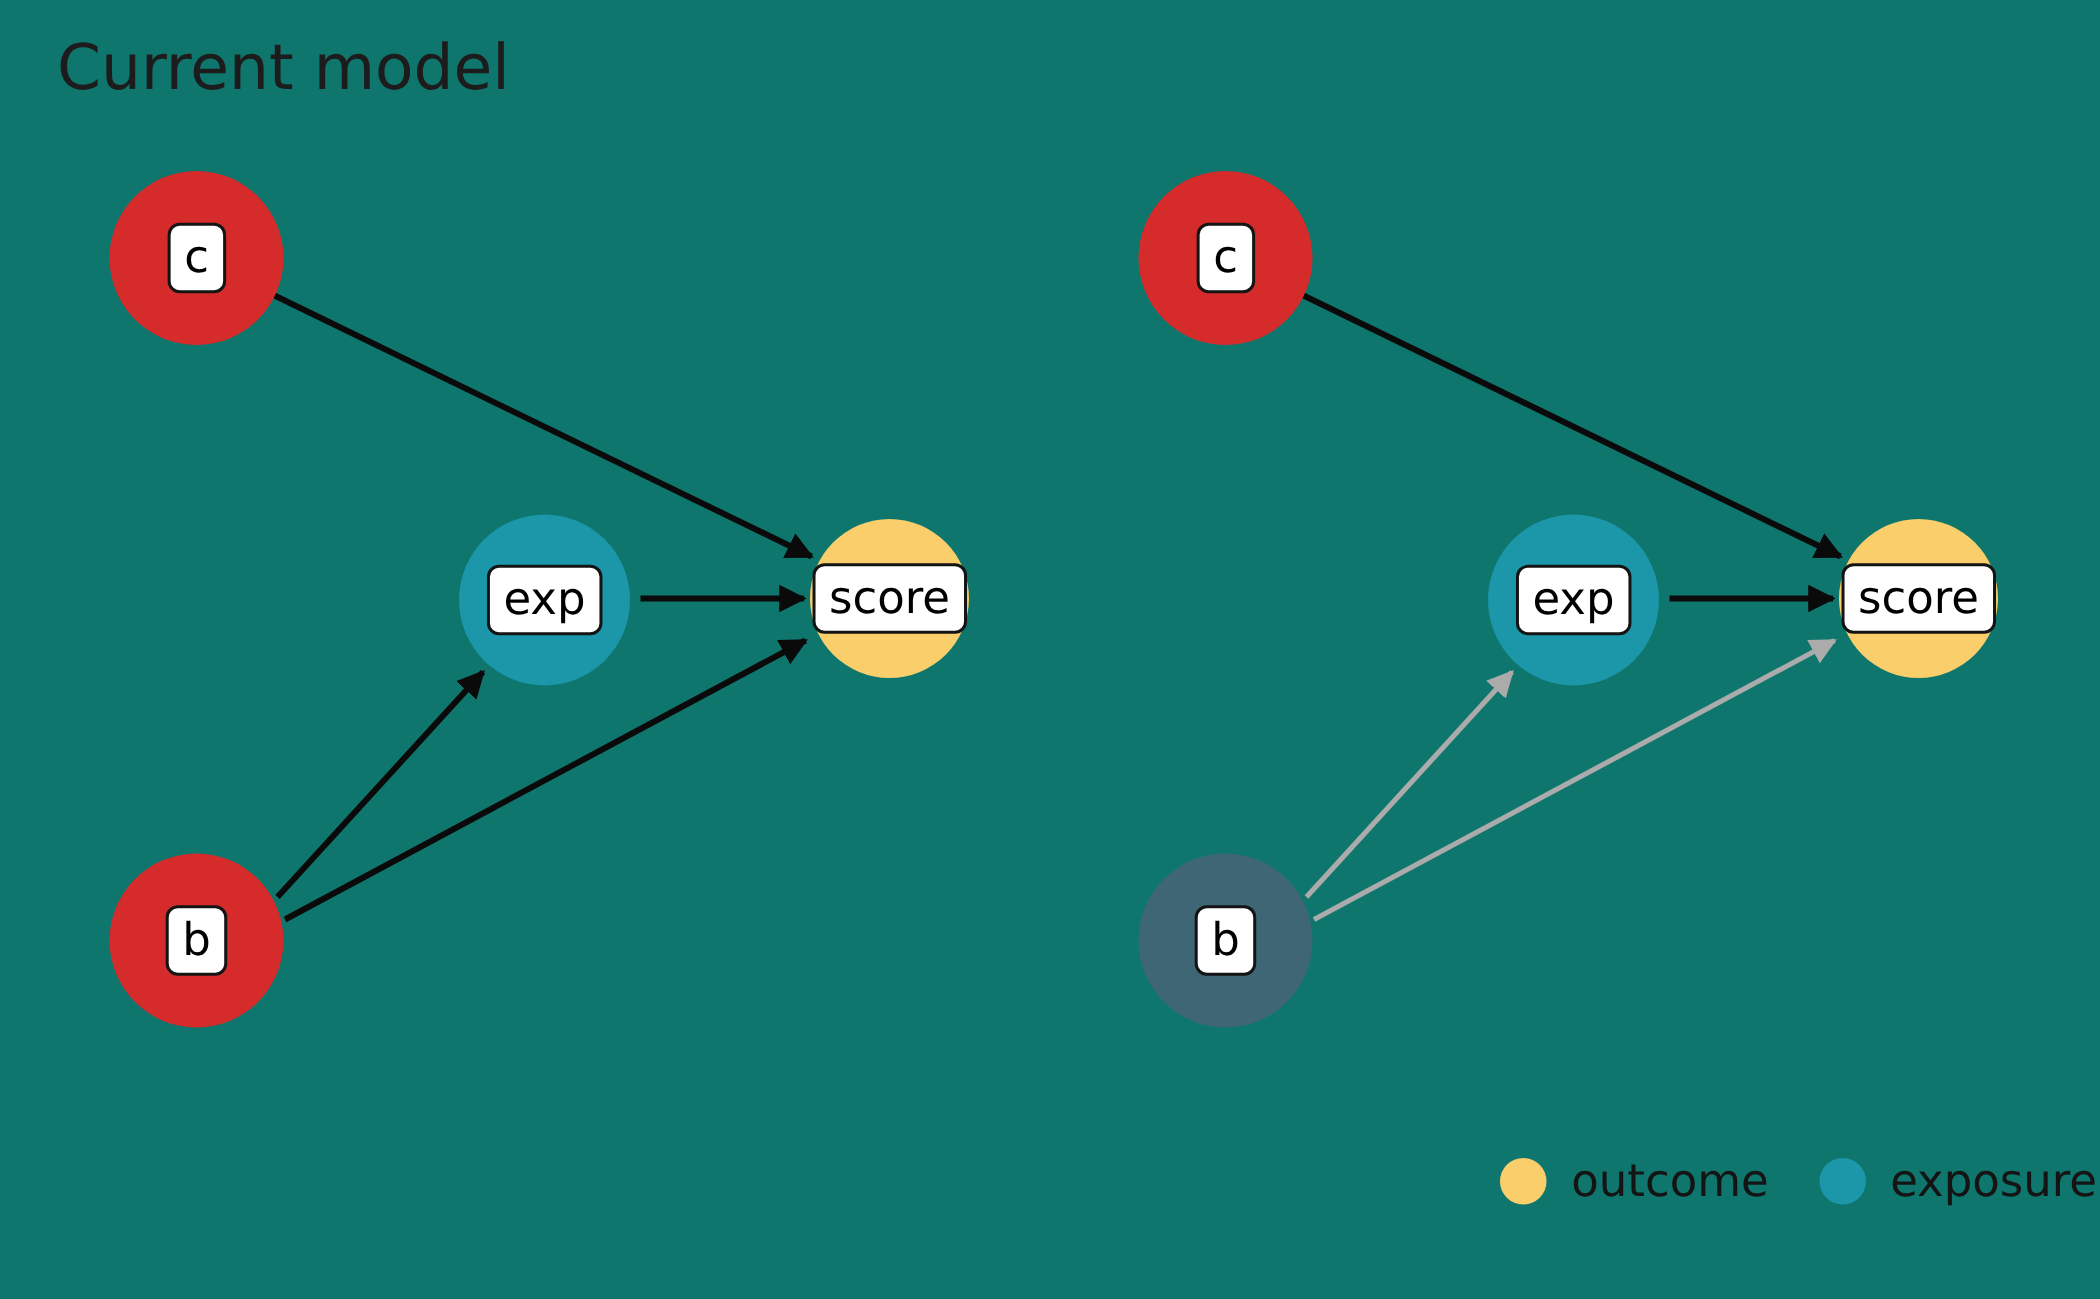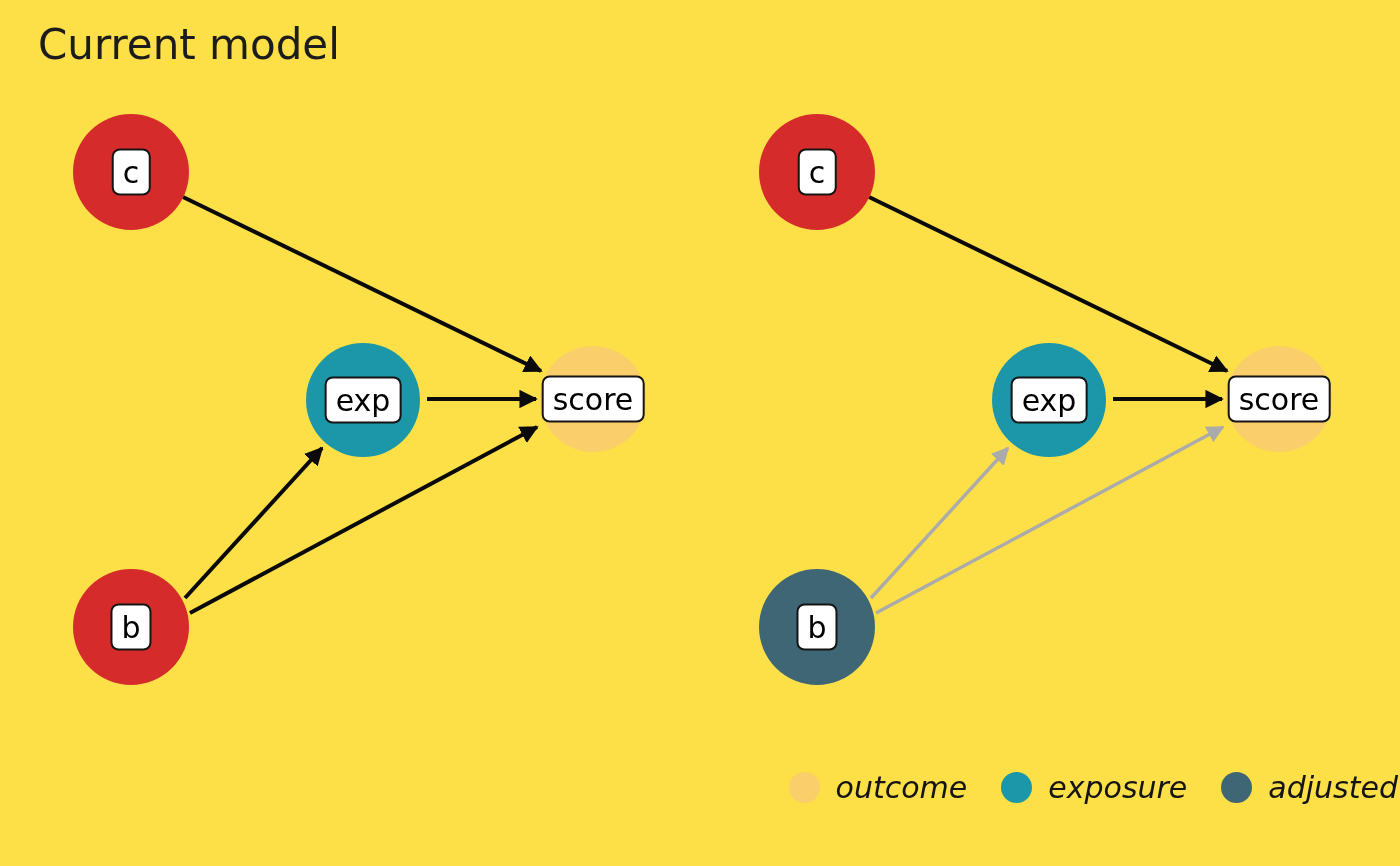--- a/index.html
+++ b/index.html
@@ -1,26 +1,26 @@
 <!DOCTYPE html>
 <html><head>
 <meta charset="utf-8">
 <style>
   html,body{margin:0;padding:0;background:#ffffff;}
   body{font-family:"DejaVu Sans","Liberation Sans",sans-serif;}
-  .figure{position:relative;width:1400px;height:866px;background:#fde047;overflow:hidden;}
+  .figure{position:relative;width:1400px;height:866px;background:#0f766e;overflow:hidden;}
   .panel-title{position:absolute;top:20px;margin:0;font-size:42px;font-weight:400;color:#1c1c1c;white-space:nowrap;}
   .panel-title.left{left:38px;}
   .panel-title.right{left:722px;}
   .edges{position:absolute;left:0;top:0;width:1400px;height:866px;}
   .node{position:absolute;border-radius:50%;transform:translate(-50%,-50%);}
   .node-label{position:absolute;transform:translate(-50%,-50%);background:#ffffff;
     border:2px solid #141414;border-radius:8px;padding:5px 9px;font-size:30px;
     line-height:1.1;color:#000;white-space:nowrap;}
-  .legend{position:absolute;top:772px;right:2px;display:flex;align-items:center;gap:34px;font-style:italic;}
+  .legend{position:absolute;top:772px;right:2px;display:flex;align-items:center;gap:34px;}
   .legend-item{display:flex;align-items:center;gap:16px;}
   .legend-dot{width:31px;height:31px;border-radius:50%;flex:0 0 auto;}
   .legend-label{font-size:30px;color:#141414;line-height:1;}
 </style>
 </head>
 <body>
 
 <div class="figure">
 
   <h1 class="panel-title left">Current model</h1>
@@ -68,19 +68,15 @@
 
   <div class="legend">
     <div class="legend-item">
       <span class="legend-dot" style="background: rgb(249, 206, 107);"></span>
       <span class="legend-label">outcome</span>
     </div>
     <div class="legend-item">
       <span class="legend-dot" style="background: rgb(27, 151, 169);"></span>
       <span class="legend-label">exposure</span>
     </div>
-    <div class="legend-item">
-      <span class="legend-dot" style="background: rgb(63, 102, 117);"></span>
-      <span class="legend-label">adjusted</span>
-    </div>
   </div>
 
 </div>
 
 </body></html>

